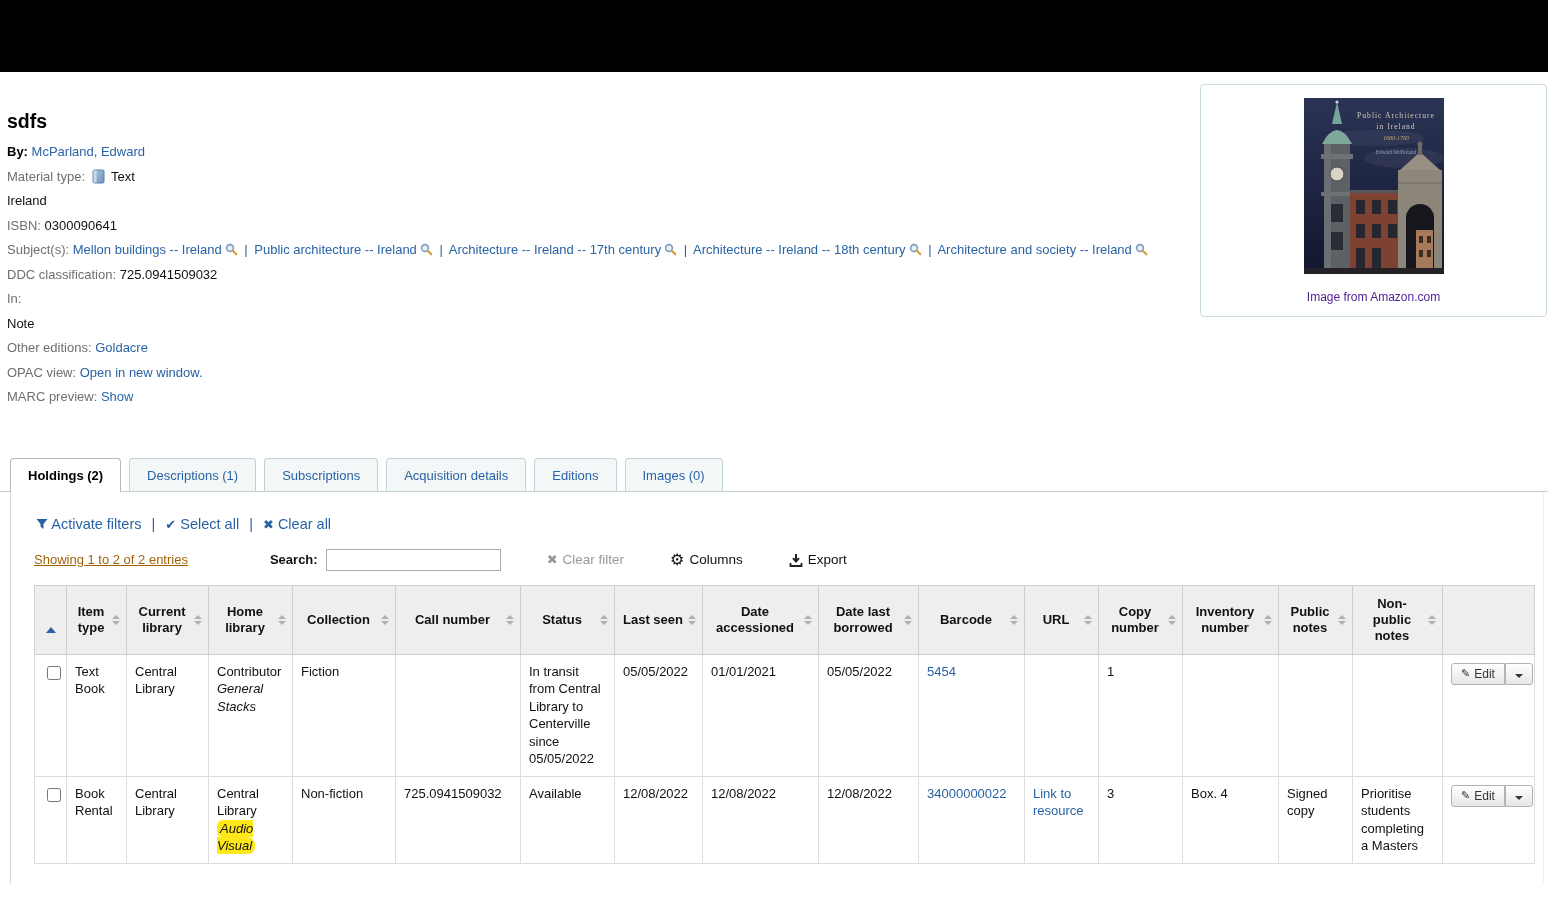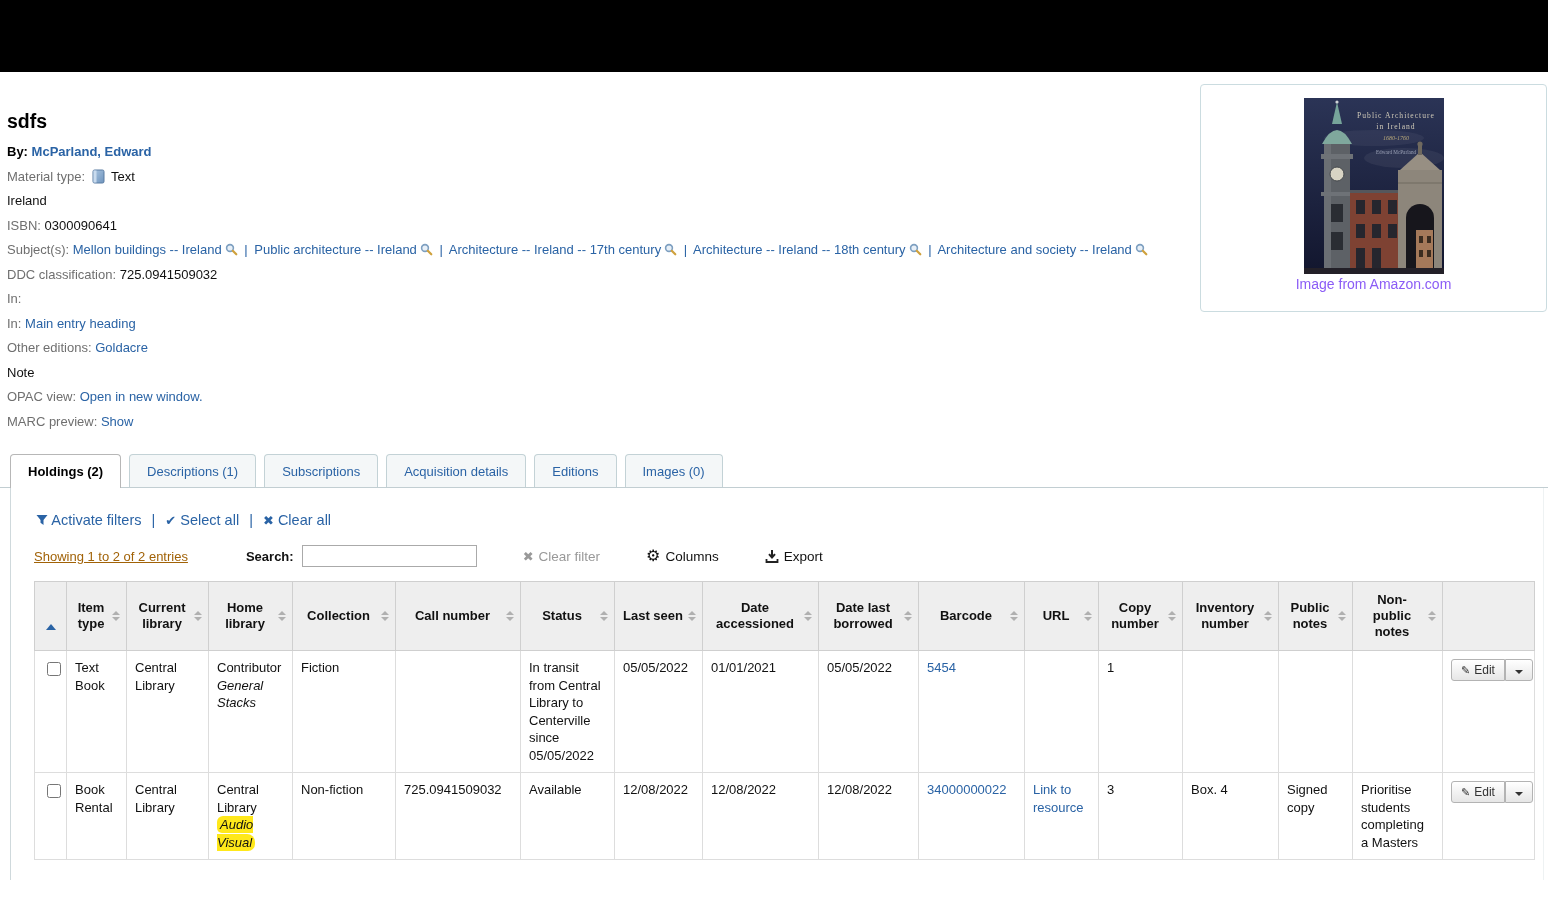--- a/index.html
+++ b/index.html
@@ -19,62 +19,62 @@
   .content-row { display:flex; padding:12px 1px 0 7px; align-items:flex-start; }
   .bib-details { flex:1; min-width:0; padding-right:12px; }
   .page-title {
     font-size:19.5px; font-weight:bold; color:#000;
     line-height:25px; margin:0 0 10px 0; max-width:1130px;
   }
   .detail { margin:0 0 8.5px 0; line-height:16px; }
   .detail .lbl { color:#6f6f6f; }
   .detail .lbl-bold { color:#000; font-weight:bold; }
   .detail .val { color:#111; }
-  .detail a.bold { font-weight:bold; }
+  .detail a.bold { font-weight:normal; }
   .subject-sep { color:#2a63a5; margin:0 3px; }
   .mag { vertical-align:-2px; margin-left:3px; cursor:pointer; }
   .booktype-icon { vertical-align:-3px; margin:0 3px; }
   .frog-icon { vertical-align:-2px; margin:0 2px; }
 
   
   .cover-card {
     flex:none; width:347px; min-height:228px;
     border:1px solid #cbdce0; border-radius:4px;
     padding:13px 10px 12px 10px; text-align:center;
   }
-  .cover-caption { color:#8b5cf6; font-size:14px; margin-top:2px; }
+  .cover-caption { color:#4c1d95; font-size:12px; margin-top:16px; }
 
   
   .tabs-area { margin-top:16px; }
   .tabs { padding-left:10px; border-bottom:1px solid #c2ced2; display:flex; gap:8px; }
   .tab {
     display:inline-block; padding:9px 17px 8px 17px;
     border:1px solid #c3d2d6; border-bottom:none;
     border-radius:4px 4px 0 0; background:#f4f7f8;
-    color:#2a63a5; font-size:13px; margin-bottom:0; cursor:pointer;
+    color:#2a63a5; font-size:13px; margin-bottom:0; cursor:pointer;margin-top:28px;
   }
   .tab.active {
     background:#fff; border-color:#b7b7b7; color:#000; font-weight:bold;
     position:relative; margin-bottom:-1px; padding-bottom:9px;
   }
   .tab-panel {
     border-left:1px solid #cfd9dc; border-right:1px solid #eef2f3;
     margin:0 4px 0 10px; padding:24px 12px 0 23px; min-height:392px;
   }
 
   
   .filter-links { margin-bottom:17px; font-size:14.5px; }
   .filter-links a { margin:0 2px; }
   .filter-sep { color:#2a63a5; margin:0 4px; }
   .icon-glyph { font-size:13px; }
 
   
   .controls-row { display:flex; align-items:center; margin-bottom:14px; }
   .showing { color:#a16207;text-decoration:underline; }
-  .search-wrap { margin-left:58px; display:flex; align-items:center; gap:8px; }
+  .search-wrap { margin-left:82px; display:flex; align-items:center; gap:8px; }
   .search-label { font-weight:bold; }
   .search-box { width:175px; height:22px; border:1px solid #aaa; padding:2px 4px; font-size:13px; }
   .ctl-btn { margin-left:46px; color:#111; cursor:pointer; display:inline-flex; align-items:center; gap:5px; font-size:13.5px; }
   .ctl-btn.disabled { color:#999; cursor:default; }
   .gear-glyph { font-size:16px; line-height:12px; }
 
   
   table.holdings { border-collapse:collapse; table-layout:fixed; width:1500px; background:#fff; border:1px solid #c6c6c6; }
   table.holdings th {
     background:#eeeeee; border:1px solid #cfcfcf; padding:10px 6px;
@@ -178,32 +178,28 @@
 
     <div class="detail">
       <span class="lbl">DDC classification:</span>
       <span class="val">725.0941509032</span>
     </div>
 
     <div class="detail">
       <span class="lbl">In:</span>
     </div>
 
-    <div class="detail">
-      <span class="lbl">In:</span>
-      <a>Main entry heading</a>
+
+    <div class="detail">
+      <span class="val">Note</span>
     </div>
 
     <div class="detail">
       <span class="lbl">Other editions:</span>
       <a>Goldacre</a>
-    </div>
-
-    <div class="detail">
-      <span class="val">Note</span>
     </div>
 
     <div class="detail">
       <span class="lbl">OPAC view:</span>
       <a>Open in new window.</a>
     </div>
 
 
     <div class="detail">
       <span class="lbl">MARC preview:</span>

